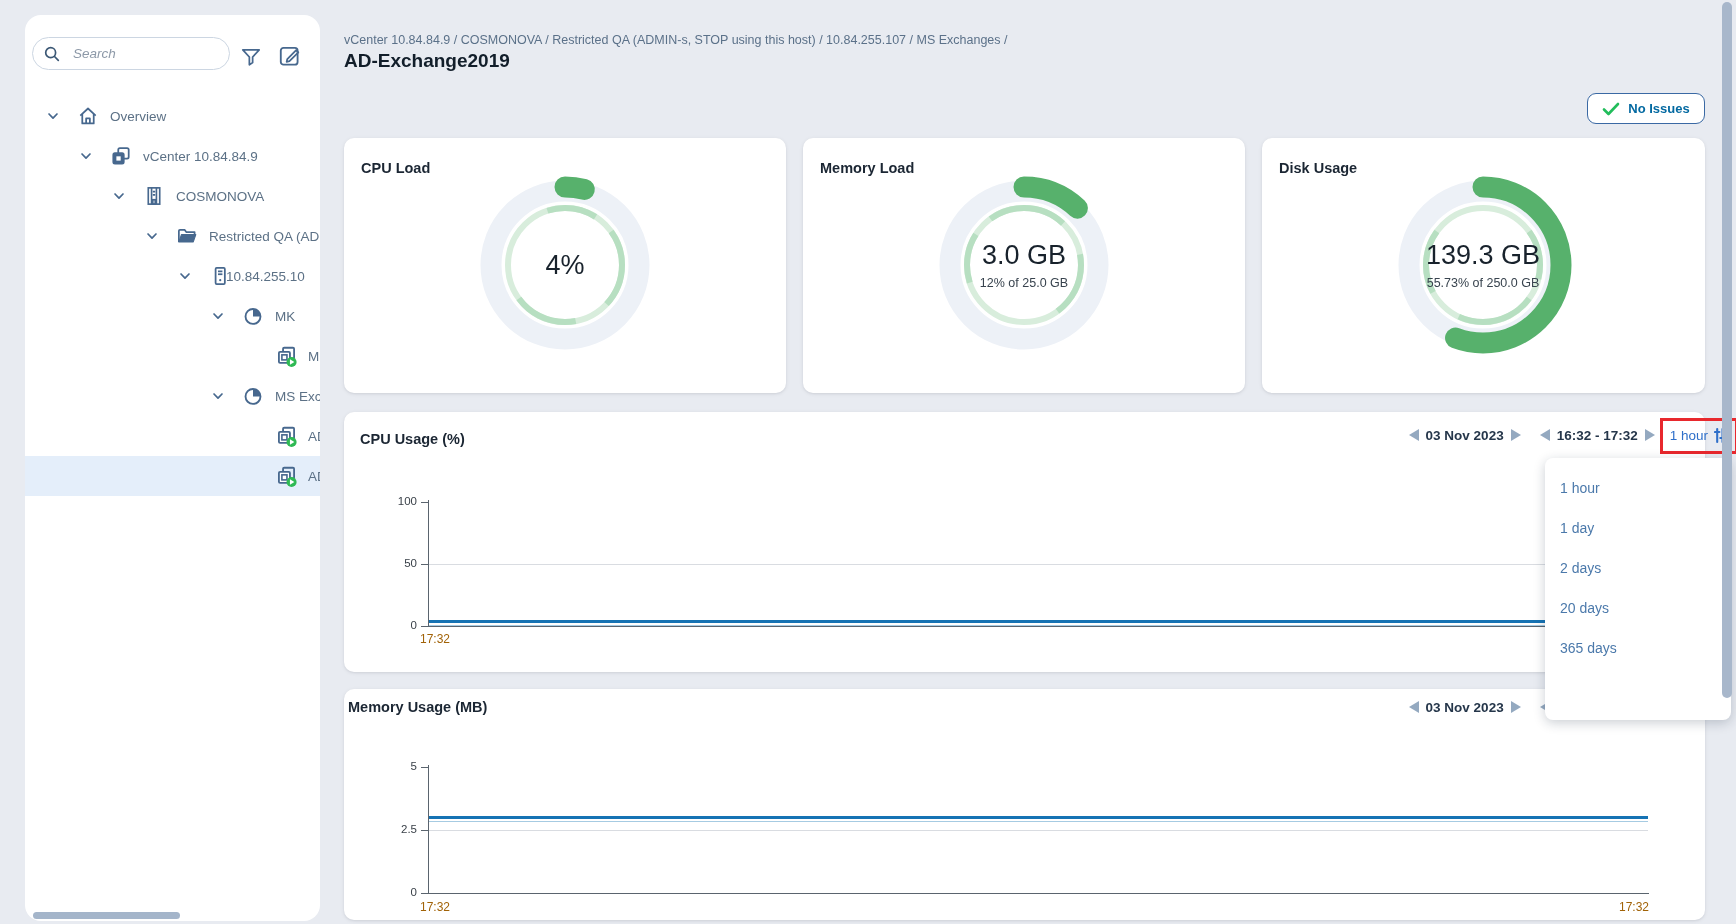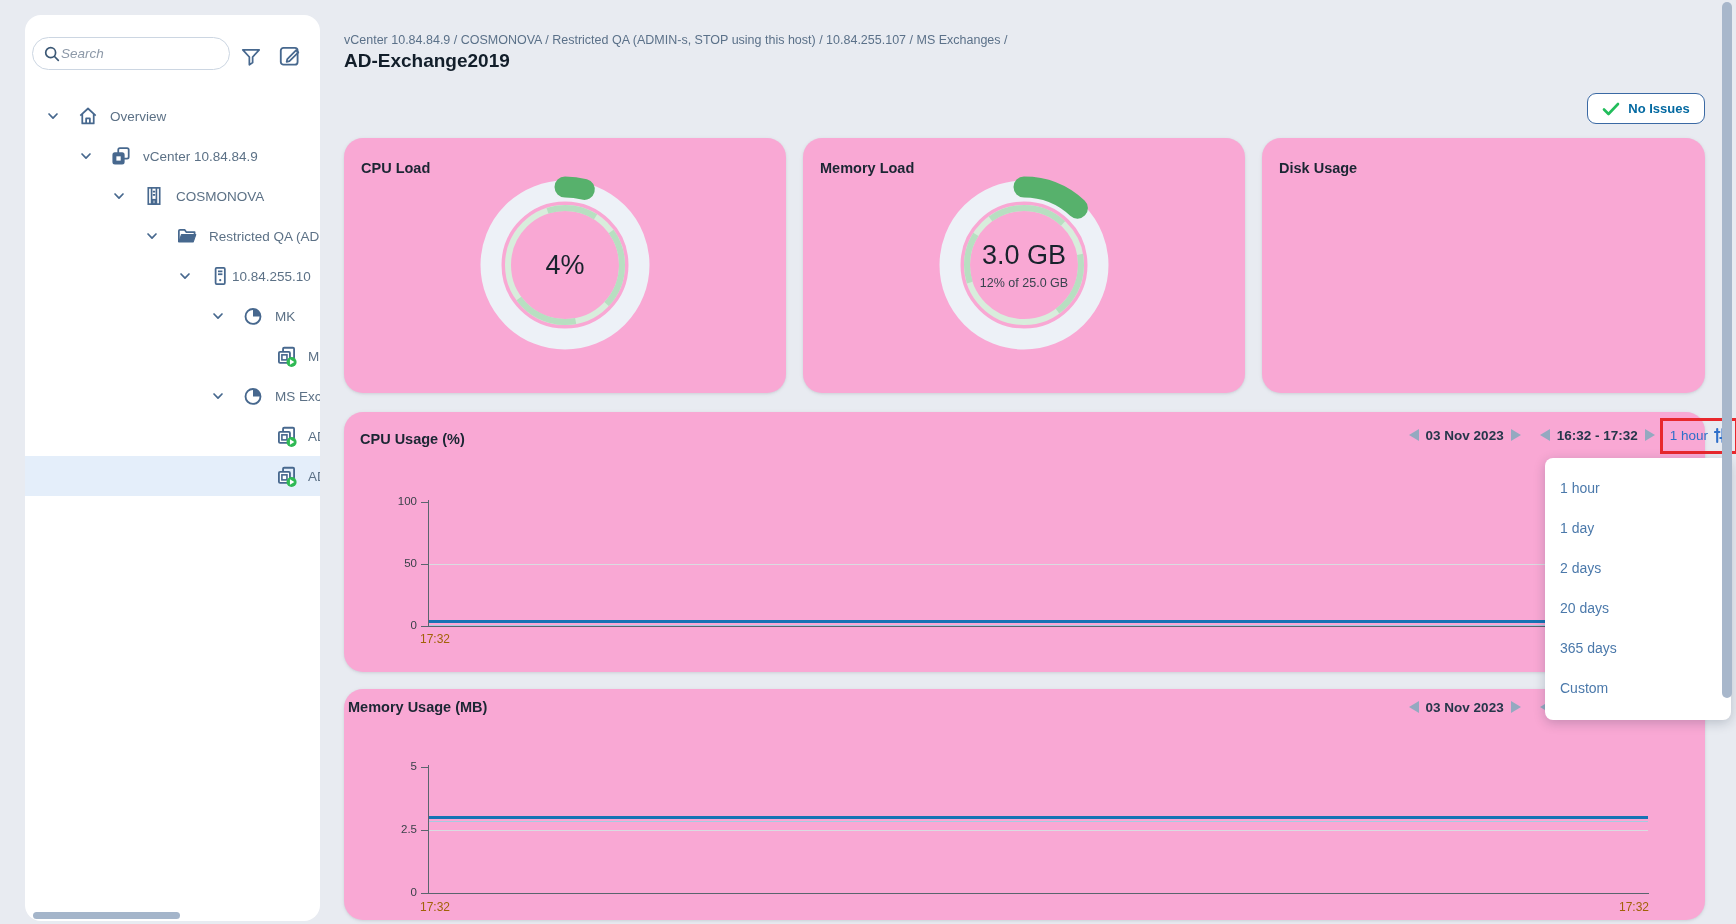--- a/index.html
+++ b/index.html
@@ -12,21 +12,21 @@
   .sidebar {
     position:absolute; left:25px; top:15px; width:295px; height:906px;
     background:#fff; border-radius:16px; overflow:hidden; z-index:3;
   }
   .search-box {
     position:absolute; left:7px; top:22px; width:198px; height:33px;
     border:1.5px solid #ccd6e2; border-radius:17px; background:#fff;
     display:flex; align-items:center; padding-left:10px;
   }
   .search-box input {
-    border:none; outline:none; flex:1; margin-left:0; font-size:13.5px;
+    border:none; outline:none; flex:1; margin-left:12px; font-size:13.5px;
     color:#41566d; background:transparent; min-width:0;
     font-family:"Liberation Sans","DejaVu Sans",sans-serif;
   }
   .search-box input::placeholder { font-style:italic; color:#8d99a8; }
   .side-tool { position:absolute; top:30px; width:26px; height:26px; cursor:pointer; }
   .tree-row { position:absolute; left:0; width:100%; height:40px; }
   .tree-row.selected { background:#e4eefa; }
   .tree-chevron,.tree-icon { position:absolute; top:50%; transform:translateY(-50%); display:flex; }
   .tree-label {
     position:absolute; top:50%; transform:translateY(-50%);
@@ -40,21 +40,21 @@
   .breadcrumb { position:absolute; left:344px; top:33px; font-size:12.5px; color:#5b7189; z-index:2; }
   .page-title { position:absolute; left:344px; top:50px; font-size:19px; font-weight:700; color:#121e2a; z-index:2; }
   .status-badge {
     position:absolute; left:1587px; top:93px; width:118px; height:31px;
     background:#fff; border:1.5px solid #3a69a4; border-radius:9px;
     display:flex; align-items:center; justify-content:center; gap:8px; z-index:2;
   }
   .status-badge span { font-size:13px; font-weight:700; color:#0369a1; }
   
   .card {
-    position:absolute; background:#f9a8d4; border-radius:19px; z-index:1;
+    position:absolute; background:#ffffff; border-radius:10px; z-index:1;
     box-shadow:0 1px 2px rgba(16,24,40,.05), 0 1px 4px rgba(16,24,40,.08);
   }
   .card-title { position:absolute; left:17px; top:22px; font-size:14.5px; font-weight:700; color:#1b2633; }
   #gauge-card-0 { left:344px; top:138px; width:442px; height:255px; }
   #gauge-card-1 { left:803px; top:138px; width:442px; height:255px; }
   #gauge-card-2 { left:1262px; top:138px; width:443px; height:255px; }
   #cpu-card    { left:344px; top:412px; width:1361px; height:260px; }
   #memory-card { left:344px; top:689px; width:1361px; height:231px; }
   .gauge-wrap { position:absolute; left:121px; top:27px; width:200px; height:200px; }
   .gauge-center {
@@ -202,21 +202,21 @@
         <span class="tree-icon" style="left: 184px;">
           <svg width="22" height="22" viewBox="0 0 20 20">
             <g stroke="#47688e" stroke-width="1.6" fill="none">
               <rect x="6" y="2.6" width="8.4" height="14.8" rx="1"></rect>
               <line x1="8.2" y1="5.8" x2="12.2" y2="5.8"></line>
               <line x1="8.2" y1="8.4" x2="12.2" y2="8.4"></line>
             </g>
             <circle cx="10.2" cy="13.8" r="1" fill="#47688e"></circle>
           </svg>
         </span>
-        <span class="tree-label" style="left: 207px;">10.84.255.10</span>
+        <span class="tree-label" style="left: 201px;">10.84.255.10</span>
       </div>
       <div class="tree-row" style="top: 281px;">
         <span class="tree-chevron" style="left: 186px;">
           <svg width="14" height="14" viewBox="0 0 14 14">
             <path d="M3 5 L7 9.2 L11 5" stroke="#47688e" stroke-width="1.7" fill="none" stroke-linecap="round" stroke-linejoin="round"></path>
           </svg>
         </span>
         <span class="tree-icon" style="left: 217px;">
           <svg width="22" height="22" viewBox="0 0 20 20">
             <circle cx="10" cy="10.4" r="6.8" fill="none" stroke="#47688e" stroke-width="1.7"></circle>
@@ -315,20 +315,32 @@
       <circle class="gauge-progress" cx="100" cy="100" r="78" fill="none" stroke="#57b16c" stroke-width="21" stroke-linecap="round" pathLength="100" stroke-dashoffset="25" stroke-dasharray="12 88"></circle>
     </svg>
     <div class="gauge-center">
       <div class="gauge-value">3.0 GB</div>
       <div class="gauge-sub">12% of 25.0 GB</div>
     </div>
   </div>
 </div>
 <div class="card" id="gauge-card-2">
   <div class="card-title">Disk Usage</div>
+  <div class="gauge-wrap">
+    <svg width="200" height="200" viewBox="0 0 200 200">
+      <circle cx="100" cy="100" r="74" fill="none" stroke="#edf1f7" stroke-width="21"></circle>
+      <circle cx="100" cy="100" r="57" fill="none" stroke="#d8eddc" stroke-width="6"></circle>
+      <circle cx="100" cy="100" r="57" fill="none" stroke="#b7dfc1" stroke-width="6" pathLength="100" stroke-dasharray="14 6 22 10 18 30" stroke-dashoffset="10"></circle>
+      <circle class="gauge-progress" cx="100" cy="100" r="78" fill="none" stroke="#57b16c" stroke-width="21" stroke-linecap="round" pathLength="100" stroke-dashoffset="25" stroke-dasharray="55.73 44.27"></circle>
+    </svg>
+    <div class="gauge-center">
+      <div class="gauge-value">139.3 GB</div>
+      <div class="gauge-sub">55.73% of 250.0 GB</div>
+    </div>
+  </div>
 </div>
 
 <div class="card" id="cpu-card"></div>
 <div class="card" id="memory-card"></div>
 
 <div class="chart-layer">
 
   <div class="chart-title" style="left:360px; top:431px;">CPU Usage (%)</div>
   <div class="axis-v" style="left:428px; top:500px; height:127px;"></div>
   <div class="gridline" style="left:429px; top:564px; width:1266px;"></div>
@@ -409,16 +421,15 @@
     </span>
   </div>
 </div>
 
 <div class="interval-menu" id="interval-menu">
     <div class="menu-item">1 hour</div>
     <div class="menu-item">1 day</div>
     <div class="menu-item">2 days</div>
     <div class="menu-item">20 days</div>
     <div class="menu-item">365 days</div>
-    <div class="menu-item">Custom</div>
   </div>
 
 <div class="v-scrollbar"></div>
 
 </body></html>

